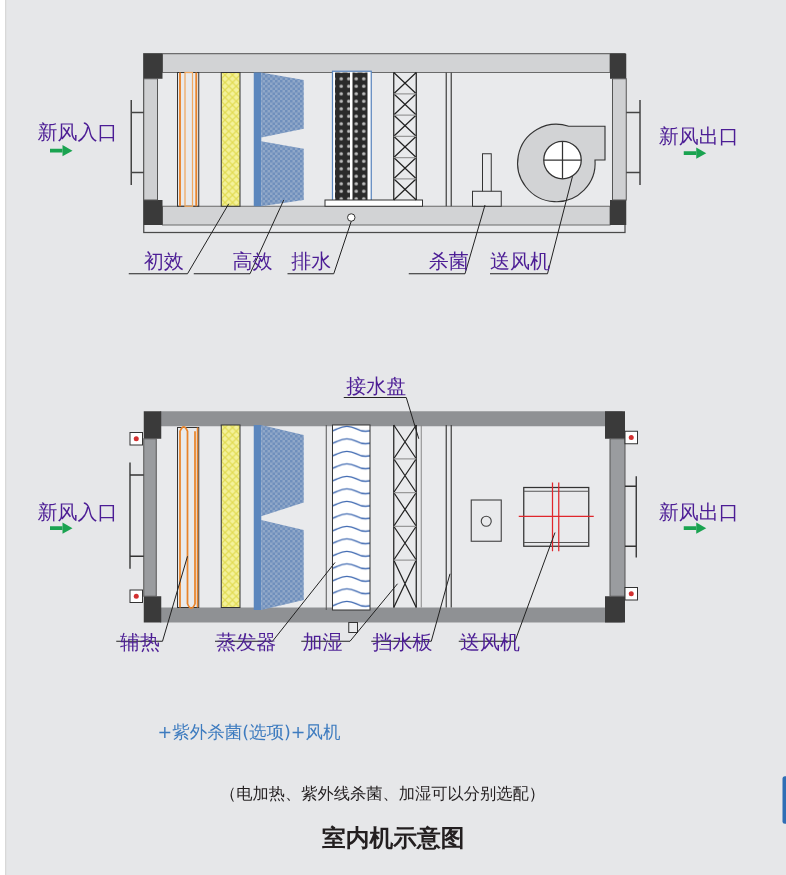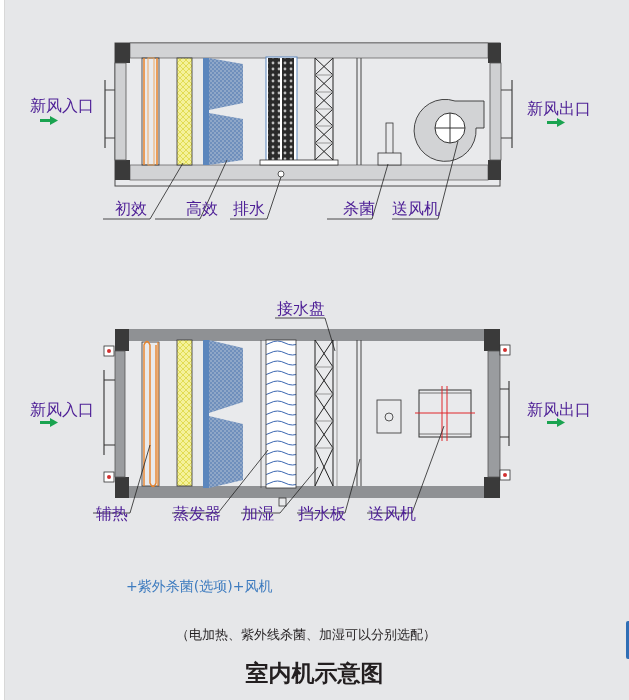--- a/index.html
+++ b/index.html
@@ -5,21 +5,21 @@
   html, body { margin:0; padding:0; }
   body { width:629px; height:700px; background:#ffffff; position:relative; overflow:hidden;
          font-family:"DejaVu Sans","Liberation Sans",sans-serif; }
   .panel { position:absolute; left:4px; top:0; width:625px; height:700px; background:#e6e7e9;
            border-left:1px solid #d8d8d8; }
   svg { position:absolute; left:0; top:0; }
   .lbl { position:absolute; font-size:16px; color:#4c1d95; white-space:nowrap; line-height:16px; }
   .structure { position:absolute; left:44px; top:576px; font-size:14px; color:#3d7bbf; line-height:20px; white-space:nowrap; }
   .structure .l2 { padding-left:82px; }
   .note { position:absolute; left:128px; top:626px; font-size:13px; color:#231f20; white-space:nowrap;margin-left:48px; }
-  .title { position:absolute; left:0; width:629px; text-align:center; top:658px; font-size:23px; font-weight:bold; color:#231f20; }
+  .title { position:absolute; left:0; width:629px; text-align:center; top:658px; font-size:19px; font-weight:bold; color:#231f20; }
   .tab { position:absolute; left:626px; top:621px; width:3px; height:38px; background:#2f6eb5; border-radius:2px 0 0 2px; }
 </style>
 </head>
 <body>
 
 <div class="panel"></div>
 
 <svg width="629" height="700" viewBox="0 0 629 700">
   <defs>
     <pattern id="yel" width="6" height="6" patternUnits="userSpaceOnUse">

